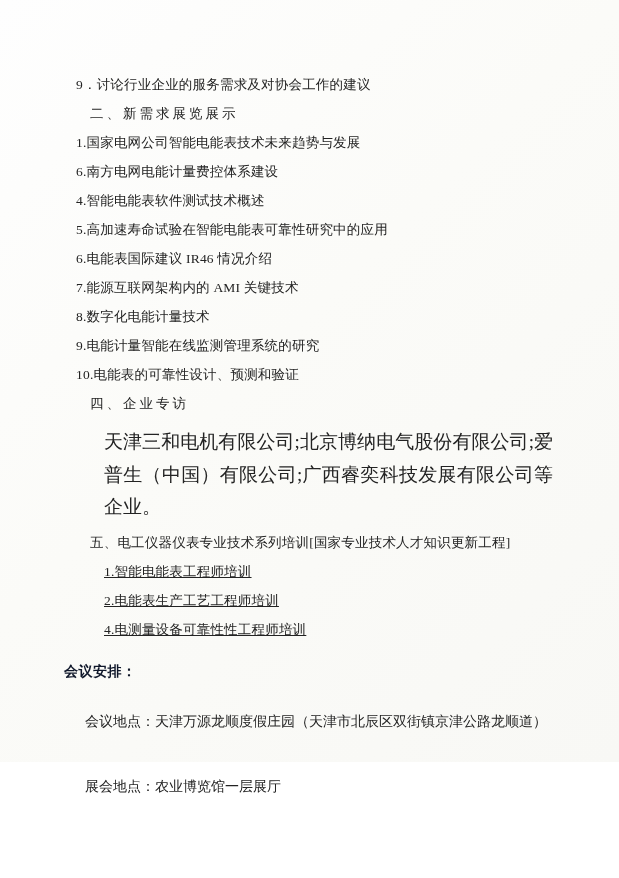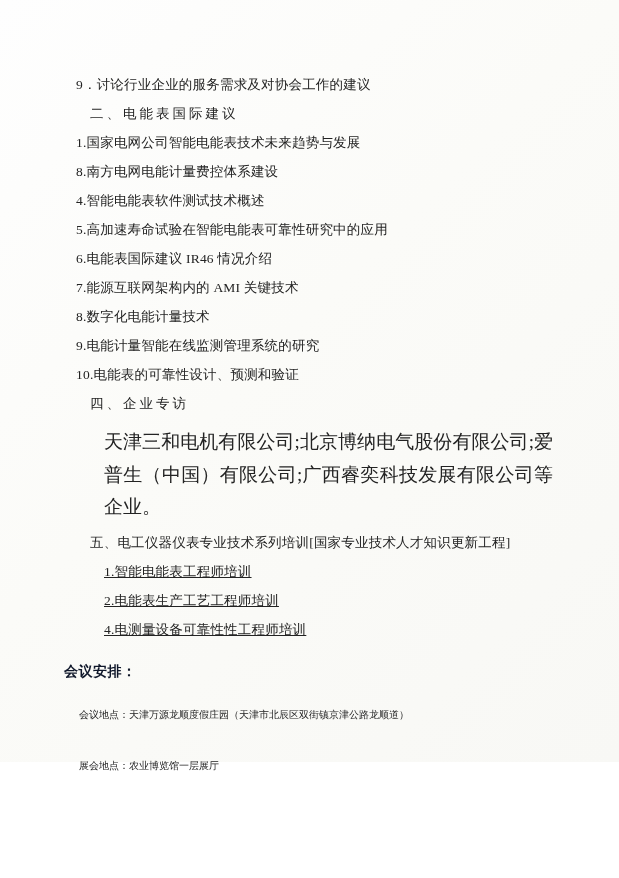--- a/index.html
+++ b/index.html
@@ -61,36 +61,36 @@
     color: #232323;
   }
   .block-title {
     font-size: 14px;
     font-weight: bold;
     margin: 26px 0 16px 0;
     letter-spacing: 0.5px;
     color: #0f172a;
   }
   .kv {
-    font-size: 10px;
+    font-size: 14px;
     margin: 0 0 15px 0;
     white-space: pre;
     color: #232323;
   }
 </style>
 </head>
 <body>
 
 <div class="page">
   <div class="content">
 
     <div class="line indent-1">9．讨论行业企业的服务需求及对协会工作的建议</div>
-    <div class="line indent-2 section-head">二、电能表国际建议</div>
+    <div class="line indent-2 section-head">二、新需求展览展示</div>
     <div class="line indent-1">1.国家电网公司智能电能表技术未来趋势与发展</div>
-    <div class="line indent-1">8.南方电网电能计量费控体系建设</div>
+    <div class="line indent-1">6.南方电网电能计量费控体系建设</div>
     <div class="line indent-1">4.智能电能表软件测试技术概述</div>
     <div class="line indent-1">5.高加速寿命试验在智能电能表可靠性研究中的应用</div>
     <div class="line indent-1">6.电能表国际建议 IR46 情况介绍</div>
     <div class="line indent-1">7.能源互联网架构内的 AMI 关键技术</div>
     <div class="line indent-1">8.数字化电能计量技术</div>
     <div class="line indent-1">9.电能计量智能在线监测管理系统的研究</div>
     <div class="line indent-1">10.电能表的可靠性设计、预测和验证</div>
     <div class="line indent-2 section-head">四、企业专访</div>
 
     <div class="para">天津三和电机有限公司;北京博纳电气股份有限公司;爱普生（中国）有限公司;广西睿奕科技发展有限公司等企业。</div>

